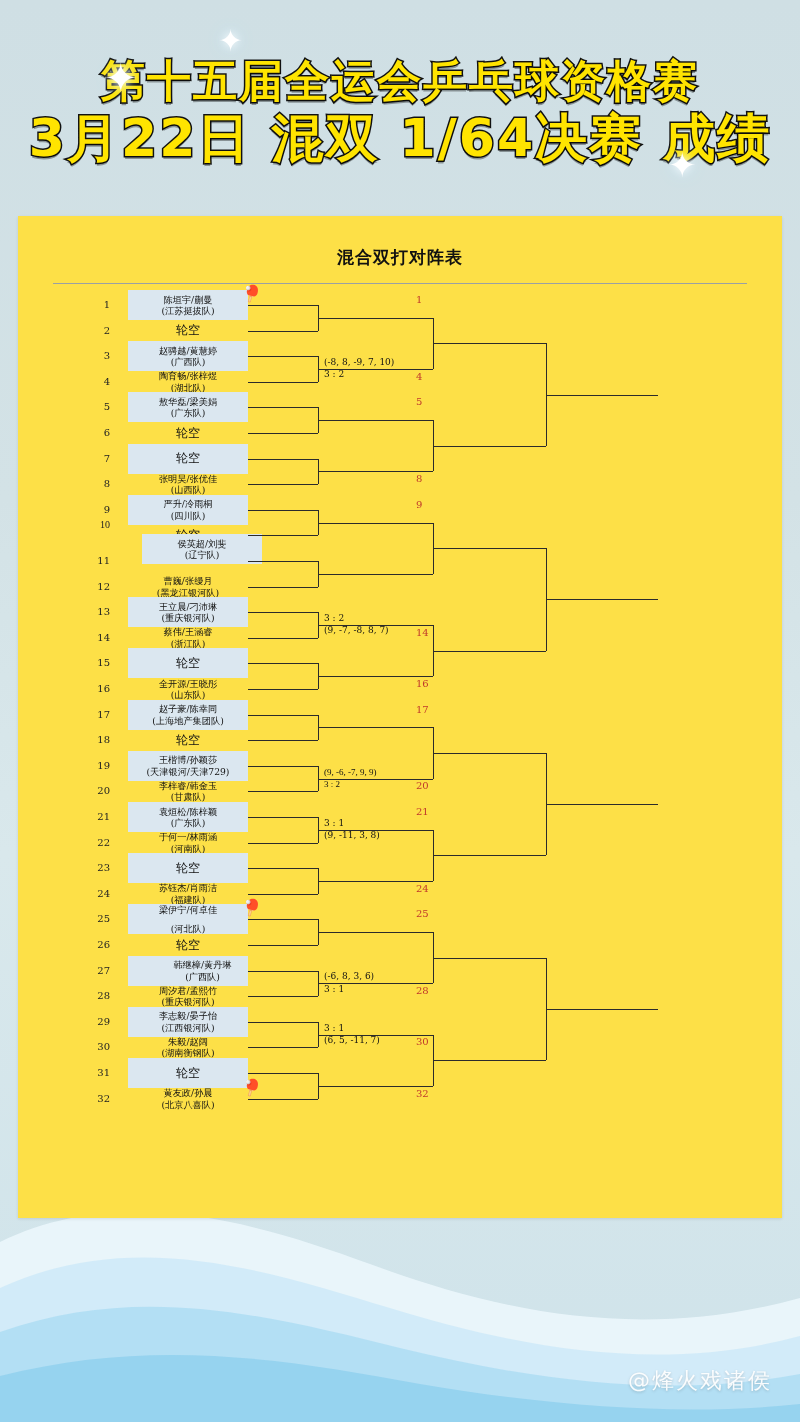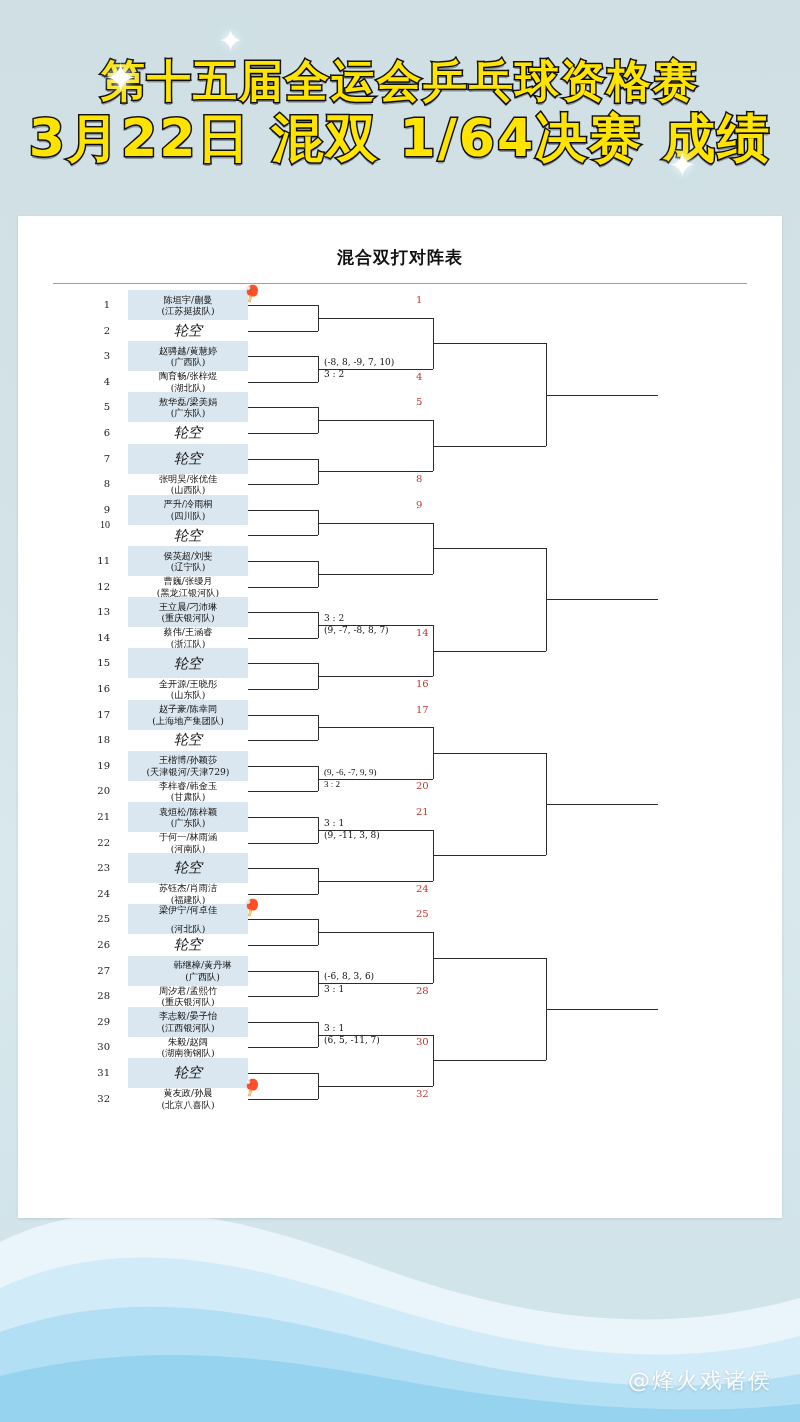--- a/index.html
+++ b/index.html
@@ -30,21 +30,21 @@
     paint-order:stroke fill;
     text-shadow:0 3px 0 rgba(0,0,0,.35);
   }
   #title-line-1{font-size:44px;}
   #title-line-2{font-size:52px;margin-top:4px;}
   .sparkle{position:absolute;z-index:6;color:#fff;font-size:28px;line-height:1;
            text-shadow:0 0 10px #fff,0 0 18px #bfe8ff;}
   
   #card{
     position:absolute;left:18px;top:216px;width:764px;height:1002px;
-    background:#ffffff;z-index:4;
+    background:#fde047;z-index:4;
     box-shadow:0 1px 3px rgba(0,0,0,.10);
   }
   #card-title{
     text-align:center;font-family:"DejaVu Serif",serif;font-weight:bold;
     font-size:17px;color:#111;padding-top:30px;letter-spacing:1px;
   }
   #card-rule{
     width:694px;height:1px;background:#9aa0a4;margin:14px auto 0 auto;
   }
   
@@ -53,21 +53,21 @@
     position:absolute;font-family:"DejaVu Serif",serif;font-size:10px;color:#222;
     width:18px;text-align:right;
   }
   .slot{
     position:absolute;left:110px;width:120px;height:30px;
     font-family:"DejaVu Serif",serif;font-size:9.2px;color:#111;
     display:flex;flex-direction:column;align-items:center;justify-content:center;
     line-height:1.25;text-align:center;box-sizing:border-box;
   }
   .slot.shaded{background:#dbe7f0;}
-  .slot.bye{font-size:14px;font-style:italic;}
+  .slot.bye{font-size:12px;}
   .slot .team{white-space:nowrap;}
   .slot .prov{white-space:nowrap;}
   .paddle{
     position:absolute;right:-14px;top:-4px;font-size:15px;line-height:1;
     transform:rotate(-20deg);
   }
   .advance{
     position:absolute;font-family:"DejaVu Serif",serif;font-size:10px;color:#c0392b;
   }
   .score{
@@ -150,21 +150,21 @@
       <div class="seed-num" style="left: 74px; top: 223.8px;">9</div>
       <div class="slot shaded" style="top: 214.8px;">
         <div class="team">严升/冷雨桐</div>
         <div class="prov">(四川队)</div>
       </div>
       <div class="seed-num" style="left: 74px; top: 239px; font-family: Liberation Serif, serif;">10</div>
       <div class="slot bye" style="top: 240.4px;">
         <div class="team">轮空</div>
       </div>
       <div class="seed-num" style="left: 74px; top: 275px;">11</div>
-      <div class="slot shaded" style="top: 266px;">
+      <div class="slot shaded" style="top: 254px; margin-left: 14px;">
         <div class="team">侯英超/刘斐</div>
         <div class="prov">(辽宁队)</div>
       </div>
       <div class="seed-num" style="left: 74px; top: 300.6px;">12</div>
       <div class="slot" style="top: 291.6px;">
         <div class="team">曹巍/张缦月</div>
         <div class="prov">(黑龙江银河队)</div>
       </div>
       <div class="seed-num" style="left: 74px; top: 326.2px;">13</div>
       <div class="slot shaded" style="top: 317.2px;">

